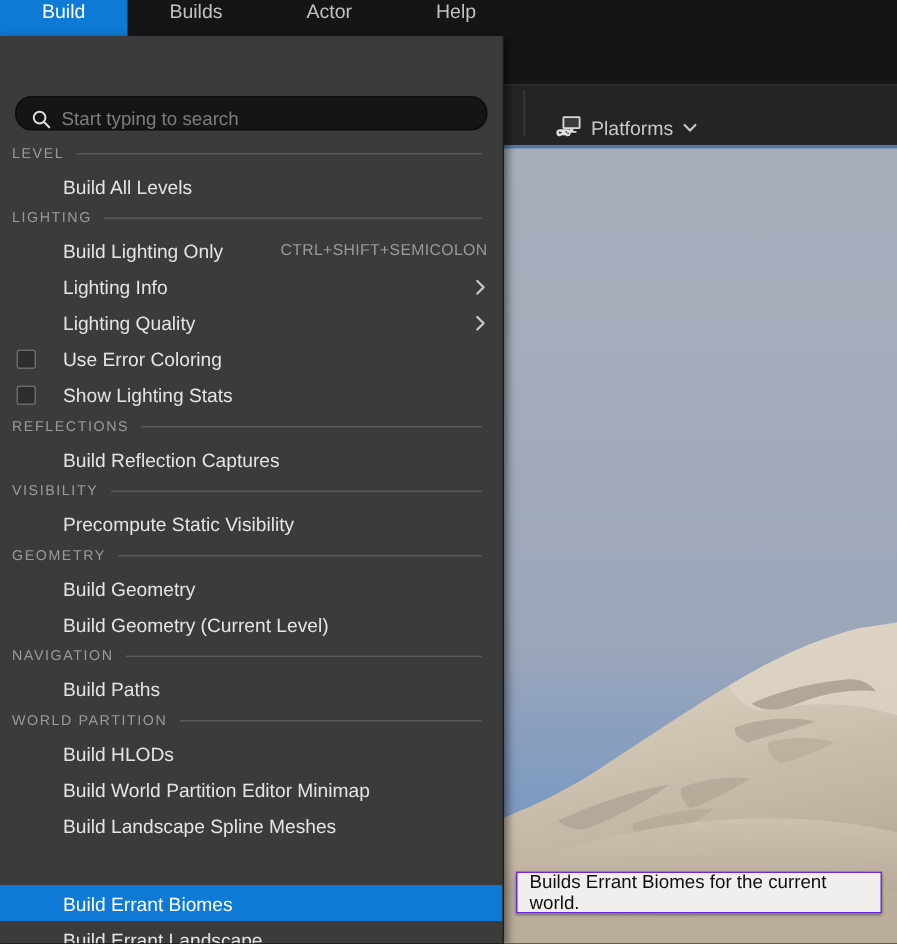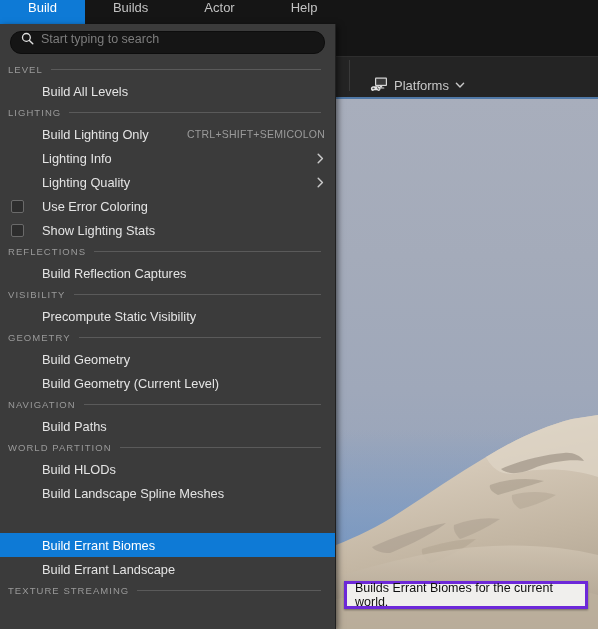--- a/index.html
+++ b/index.html
@@ -96,21 +96,21 @@
   .mountain {
     position: absolute; left: 0; bottom: 0;
     width: 262px; height: 230px;
   }
   .tooltip {
     position: absolute;
     left: 344px; top: 581px;
     width: 244px; height: 28px;
     box-sizing: border-box;
     background: #f0efed;
-    border: 3px solid #6d28d9;
+    border: 1px solid #6d28d9;
     display: flex; align-items: center;
     padding-left: 8px;
     font-size: 12.5px;
     color: #101010;
     z-index: 20;
     box-shadow: 0 1px 2px rgba(0,0,0,0.4);
   }
 
   
   .menubar {
@@ -142,27 +142,28 @@
     border-right: 1px solid #202020;
     box-sizing: border-box;
     overflow: hidden;
     z-index: 40;
     box-shadow: 2px 2px 6px rgba(0,0,0,0.55);
   }
   .search-wrap {
     padding: 7px 10px 6px 10px;
   }
   .search-box {
-    display: flex; align-items: flex-start;
+    display: flex; align-items: flex-end;
     height: 21px;
     background: #151515;
     border: 1px solid #0d0d0d;
     border-radius: 11px;
     padding: 0 10px;
     gap: 7px;
+    margin-top: 33px;
   }
   .search-icon { width: 13px; height: 13px; display: block; flex: none; }
   .search-input {
     flex: 1;
     background: transparent;
     border: none; outline: none;
     color: #e2e2e2;
     font-family: "Liberation Sans", sans-serif;
     font-size: 12.5px;
     padding: 0;
@@ -428,20 +429,25 @@
           <span class="section-label">WORLD PARTITION</span>
           <span class="section-rule"></span>
         </div>
         <div class="item">
           <span class="check-slot"></span>
           <span class="lbl">Build HLODs</span>
           <span class="spacer"></span>
         </div>
         <div class="item">
           <span class="check-slot"></span>
+          <span class="lbl">Build World Partition Editor Minimap</span>
+          <span class="spacer"></span>
+        </div>
+        <div class="item">
+          <span class="check-slot"></span>
           <span class="lbl">Build Landscape Spline Meshes</span>
           <span class="spacer"></span>
         </div>
         <div class="item highlight">
           <span class="check-slot"></span>
           <span class="lbl">Build Errant Biomes</span>
           <span class="spacer"></span>
         </div>
         <div class="item">
           <span class="check-slot"></span>

